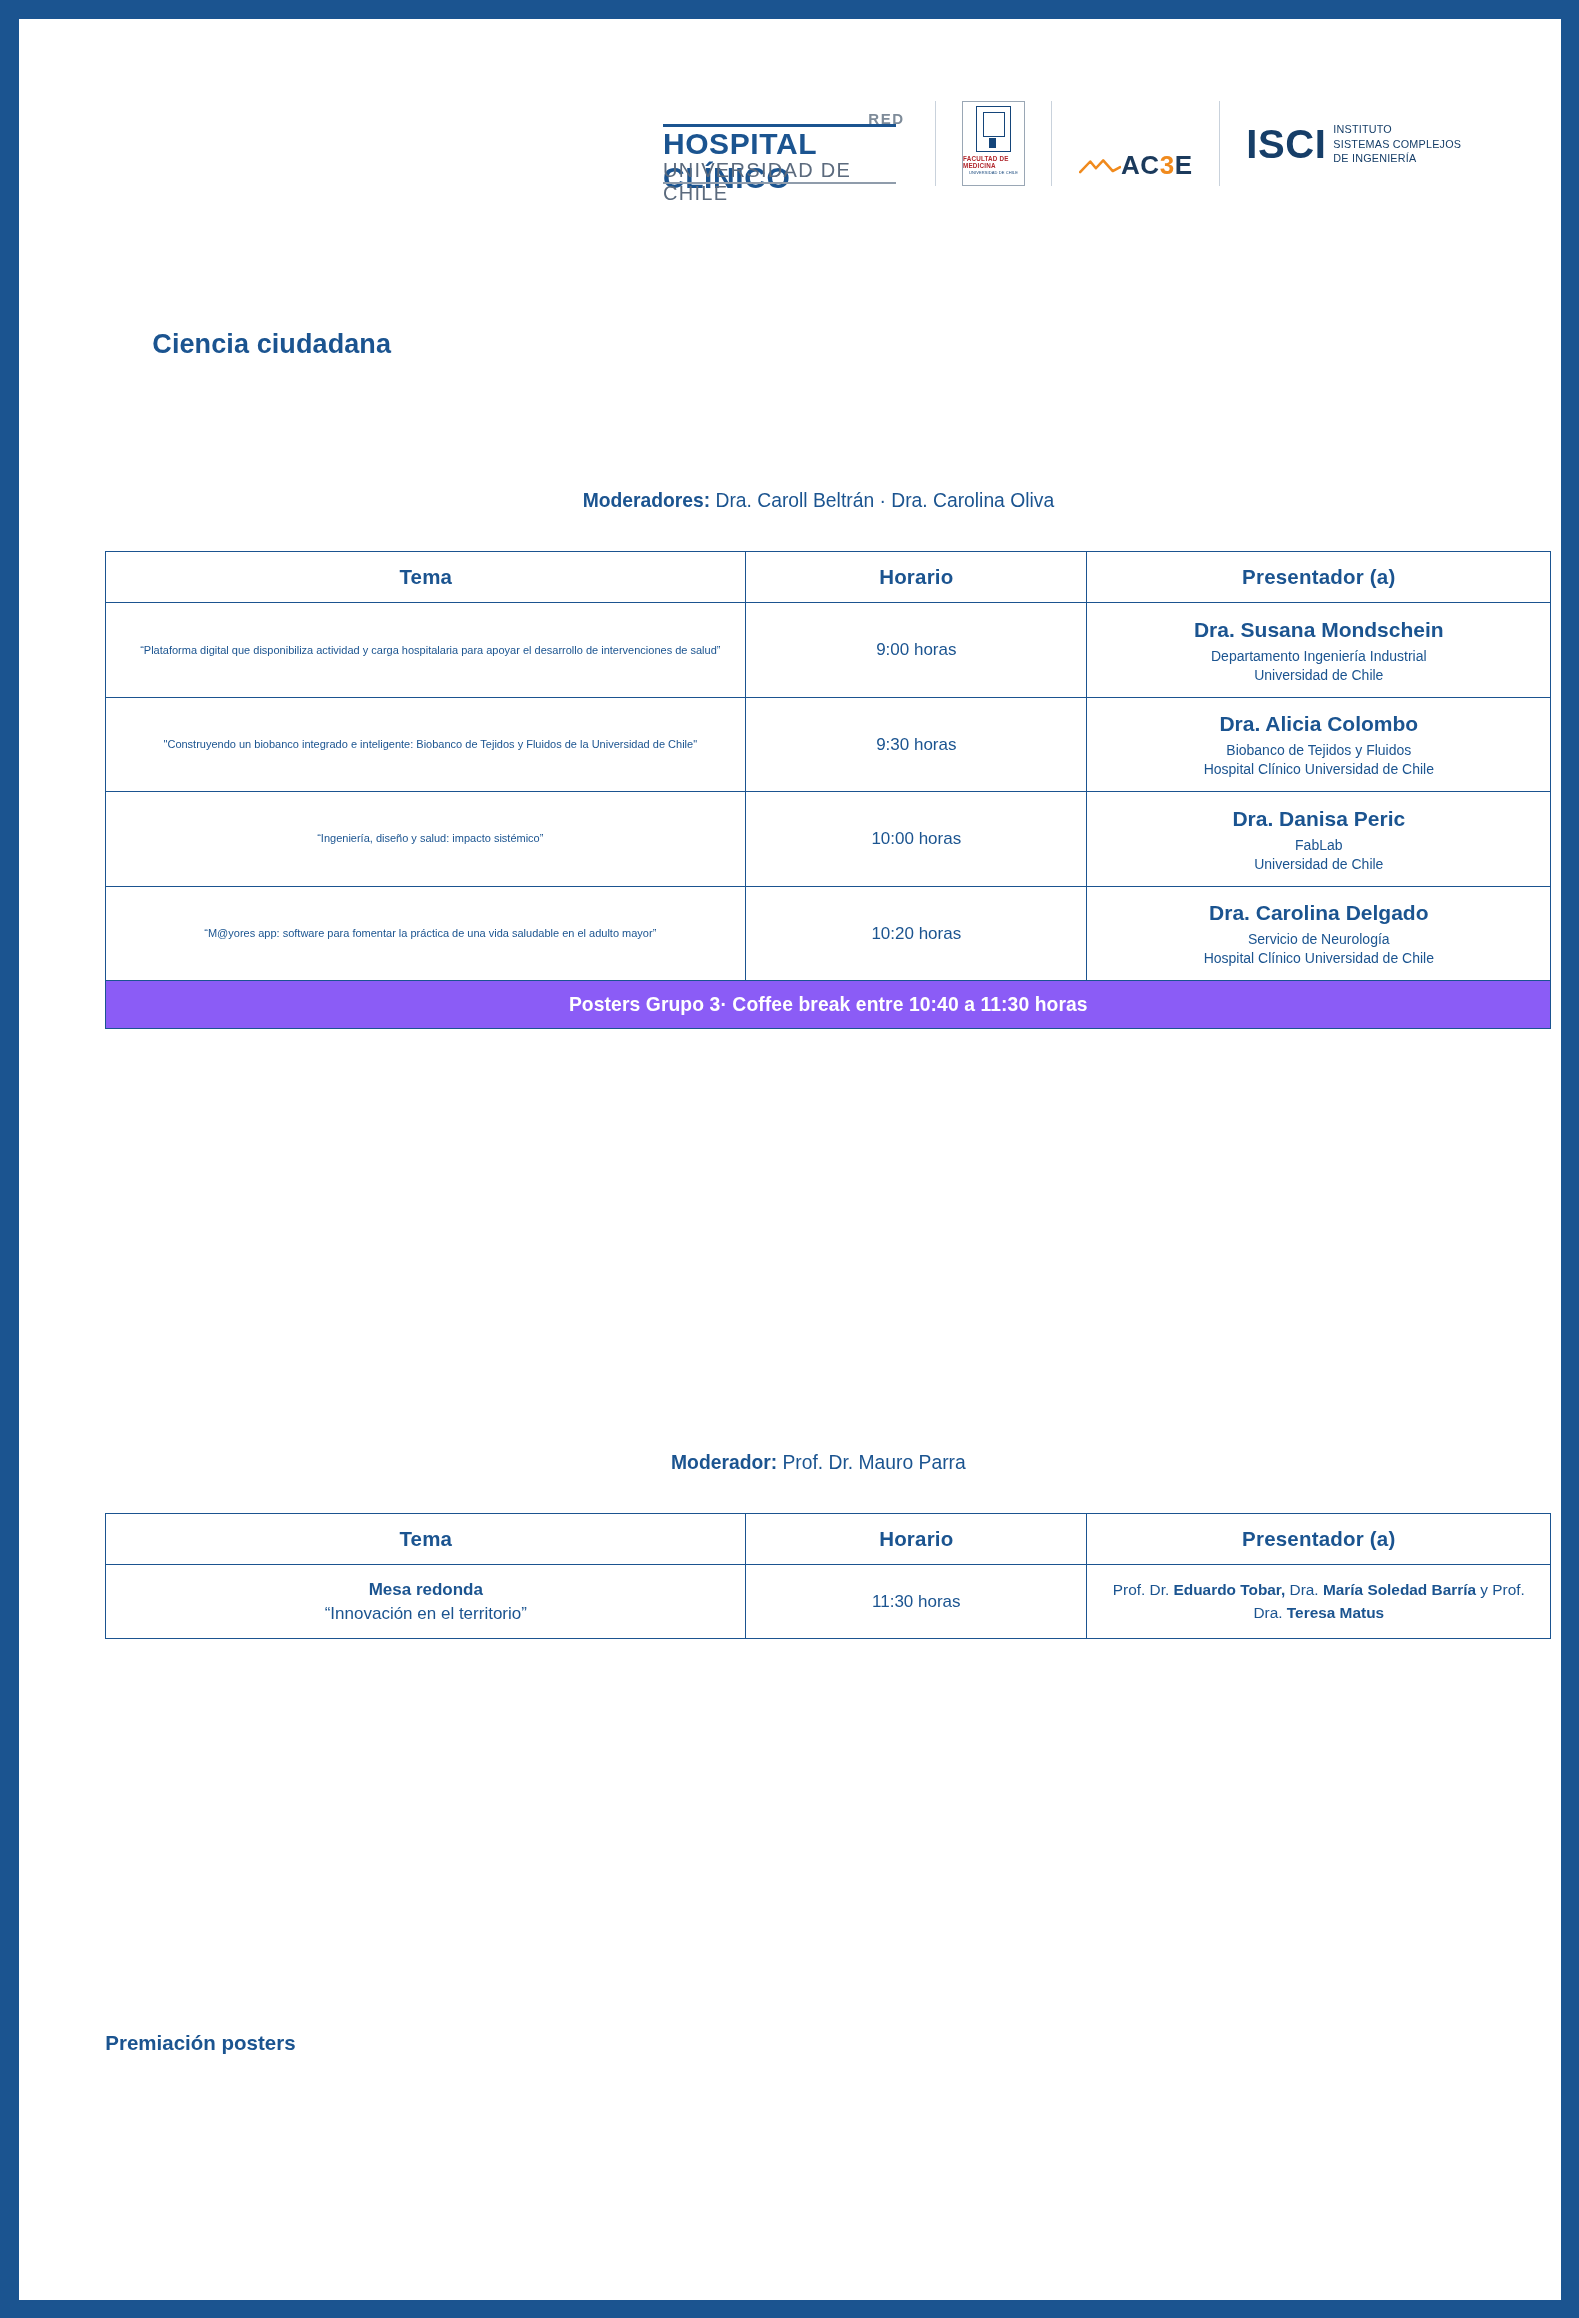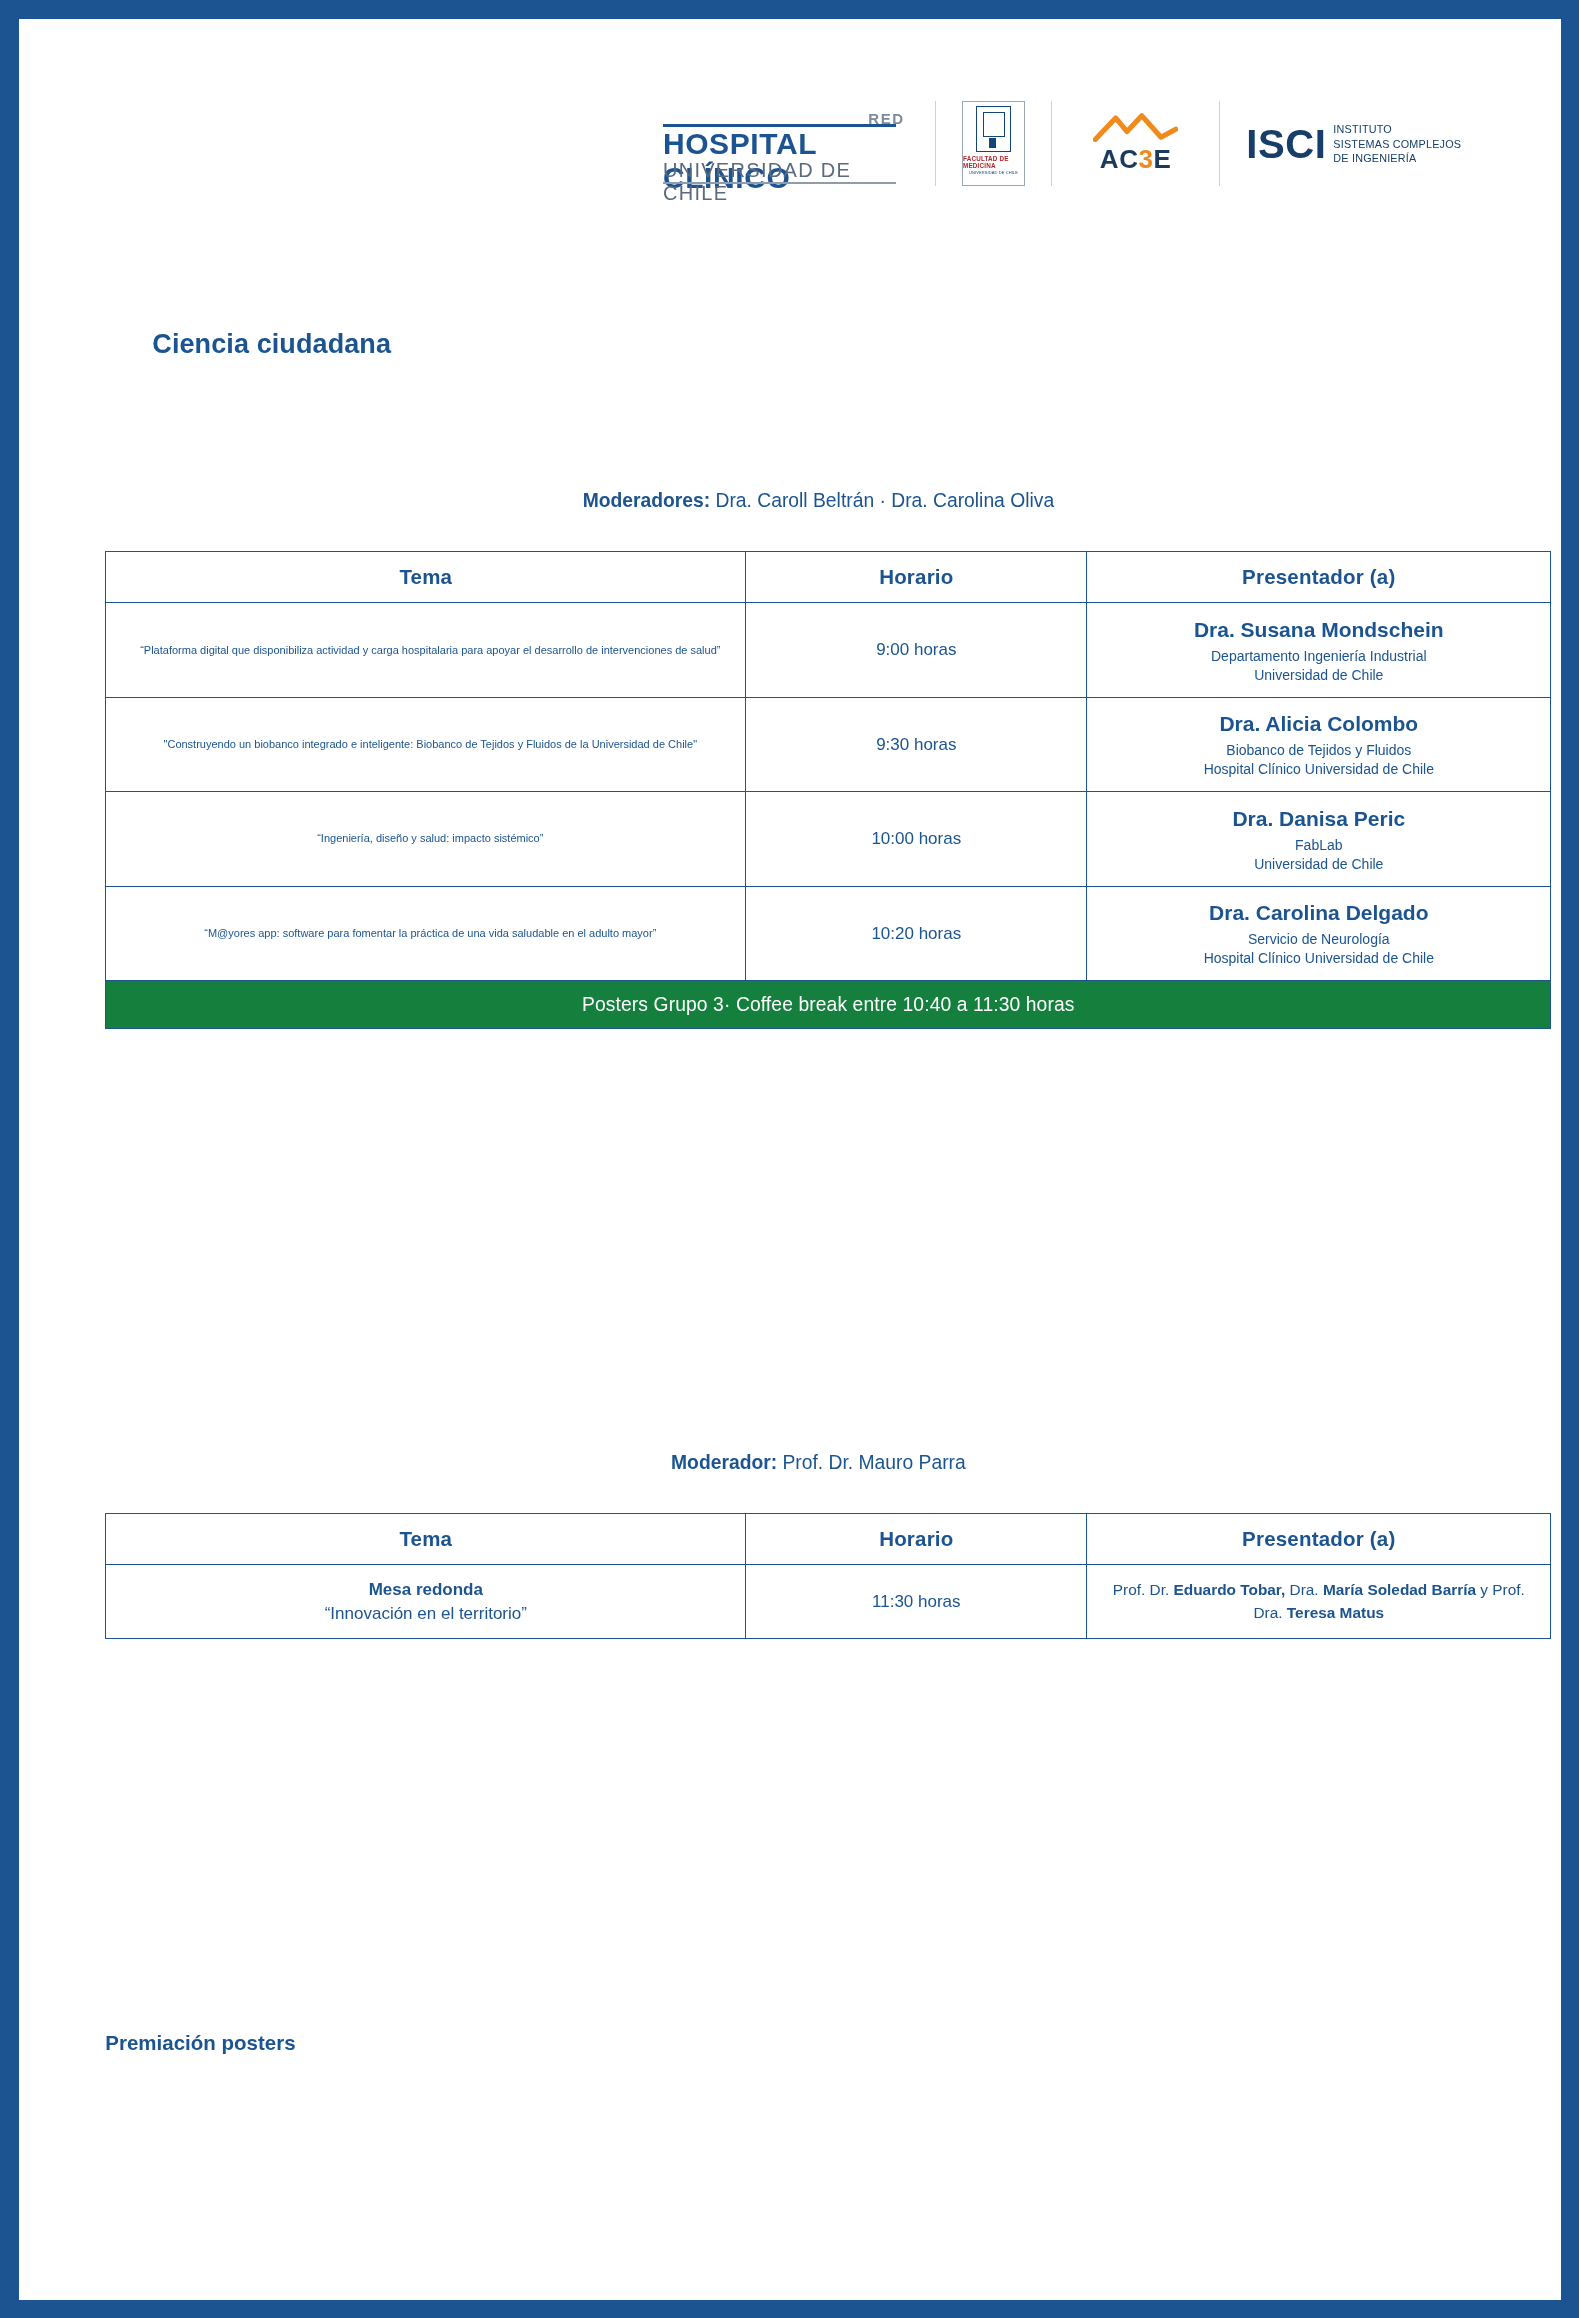--- a/index.html
+++ b/index.html
@@ -124,22 +124,22 @@
   }
   .logo-med .t2 {
     font-size: 4px;
     color: #14457a;
     letter-spacing: 0.1px;
     margin-top: 1.1px;
   }
   .logo-ac3e {
     width: 114px; height: 74px;
     display: flex;
-    flex-direction: column;
-    align-items: center;
+    flex-direction: row;
+    align-items: flex-end;
     justify-content: center;
   }
   .logo-ac3e .wave {
     width: 85px; height: 30px;
   }
   .logo-ac3e .txt {
     font-size: 26px;
     font-weight: bold;
     color: #1b3a5c;
     letter-spacing: 0.6px;
@@ -262,24 +262,24 @@
   .tema-strong {
     font-size: 17px;
     font-weight: bold;
     line-height: 1.4;
   }
   .tema-sub {
     font-size: 17px;
     line-height: 1.4;
   }
   .band {
-    background: #15803d;
+    background: #8b5cf6;
     color: #ffffff !important;
     font-size: 19.3px;
-    font-weight: normal;
+    font-weight: bold;
     padding: 13.7px 5.7px 15px 5.7px;
     border: 1.7px solid #1b5490 !important;
     letter-spacing: 0.1px;
   }
 
   
   .closing {
     position: absolute;
     left: 67px;
     font-size: 20.5px;

